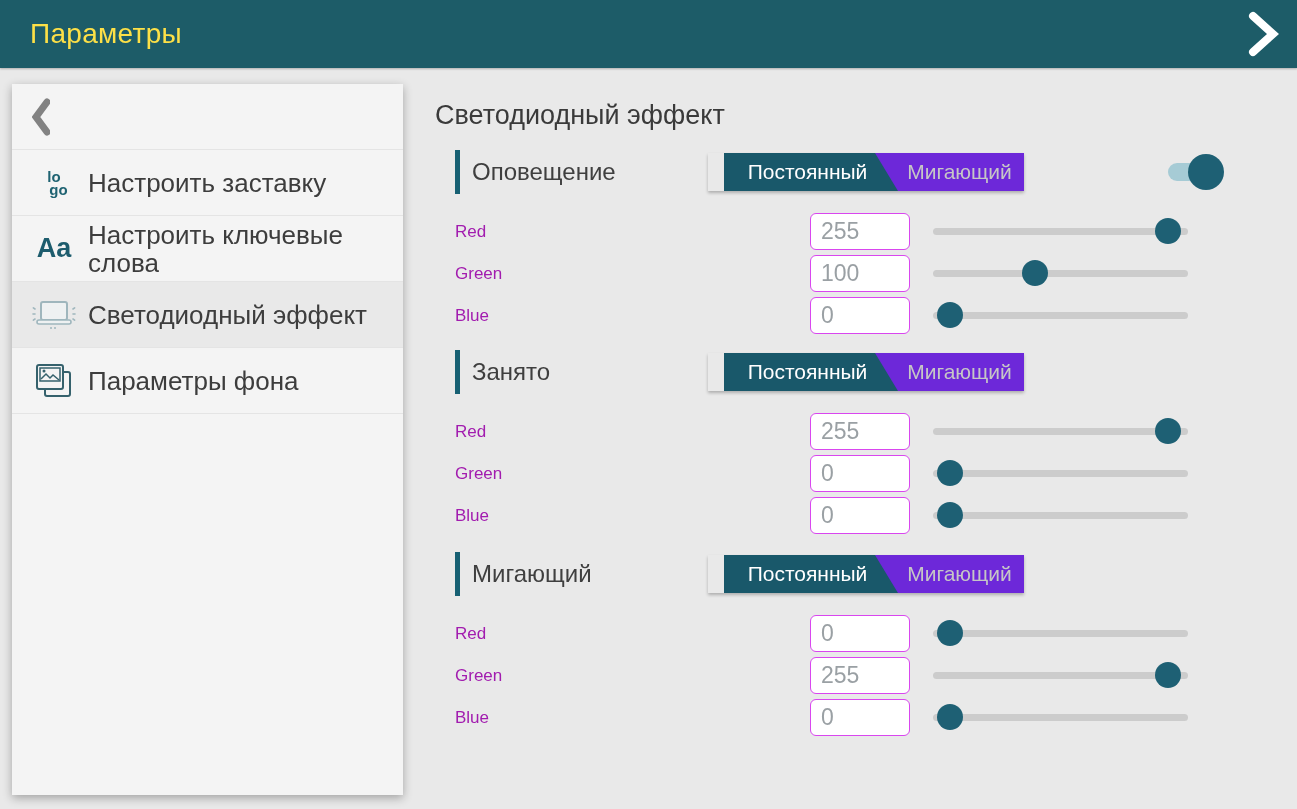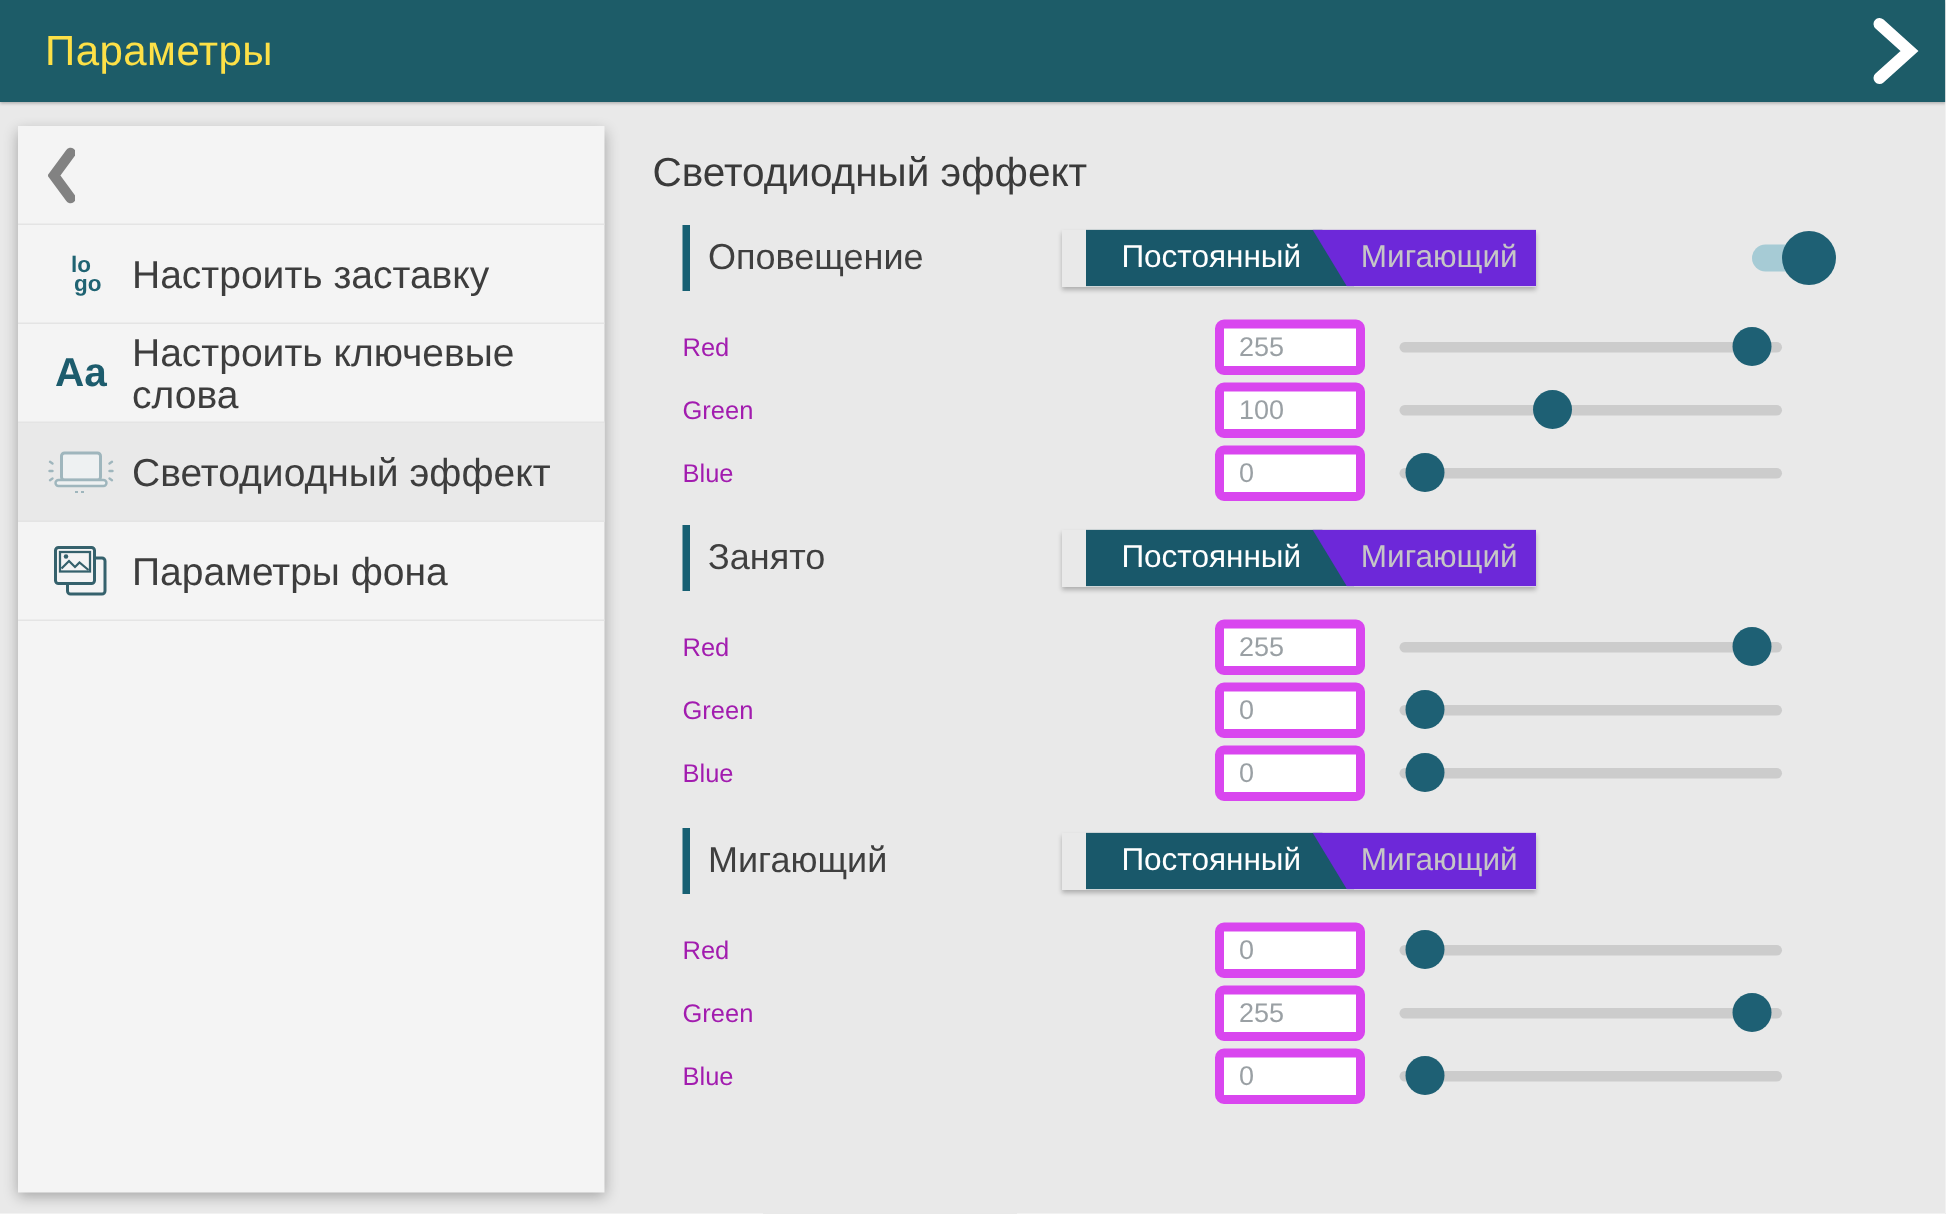--- a/index.html
+++ b/index.html
@@ -51,22 +51,22 @@
                   background:#a6cbd5;}
   .toggle .tknob{position:absolute;left:20px;top:1px;width:36px;height:36px;border-radius:50%;
                  background:#1e6074;}
 
   
   .rows{position:absolute;left:0;top:63px;width:780px;}
   .crow{position:relative;height:37px;margin-bottom:5px;}
   .clabel{position:absolute;left:0;top:0;width:335px;text-align:left;line-height:37px;
           font-size:17px;color:#a21caf;}
   .cinput{position:absolute;left:355px;top:0;width:100px;height:37px;box-sizing:border-box;
-          border:6px solid #d946ef;border-radius:6px;background:#ffffff;padding:0 0 0 10px;
-          font-family:"Liberation Sans",sans-serif;font-size:18px;color:#9aa0a4;outline:none;}
+          border:1px solid #d946ef;border-radius:6px;background:#ffffff;padding:0 0 0 10px;
+          font-family:"Liberation Sans",sans-serif;font-size:23px;color:#9aa0a4;outline:none;}
   .slider{position:absolute;left:478px;top:0;width:255px;height:37px;cursor:pointer;}
   .slider .strack{position:absolute;left:0;top:15px;width:255px;height:7px;border-radius:3.5px;
                   background:#cccccc;}
   .slider .sthumb{position:absolute;top:5px;width:26px;height:26px;border-radius:50%;
                   background:#1e6074;}
 </style>
 </head>
 <body>
 
 <div class="app">

